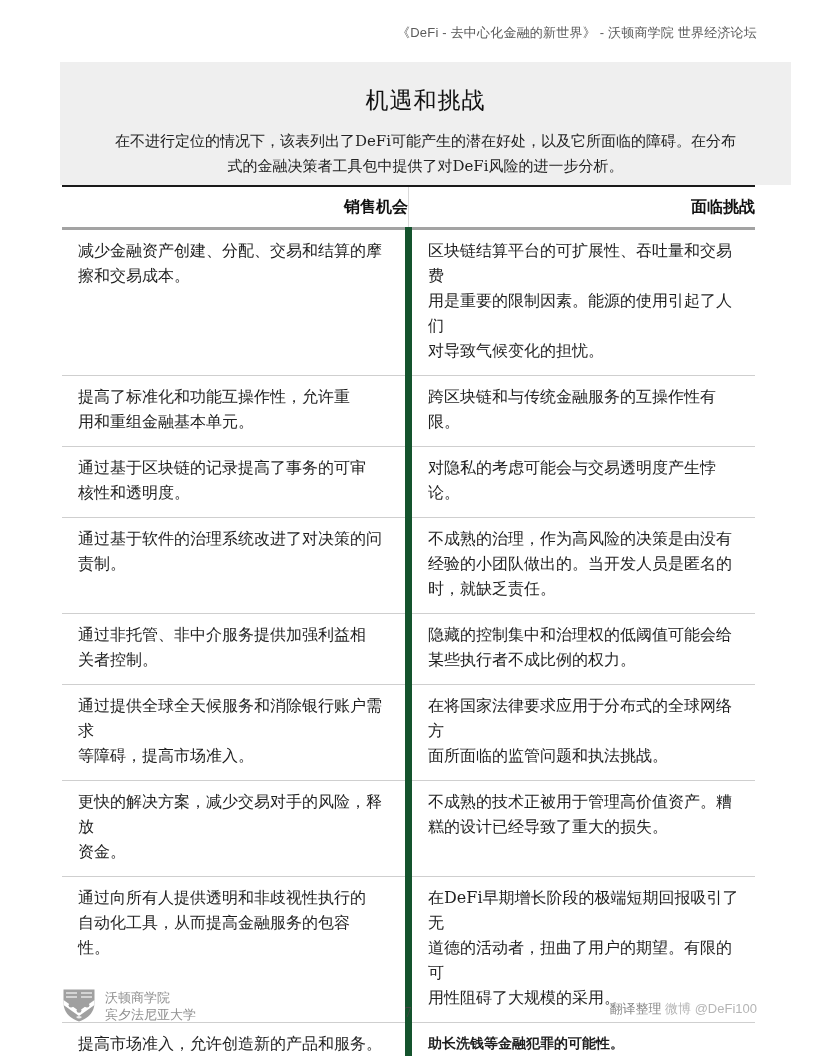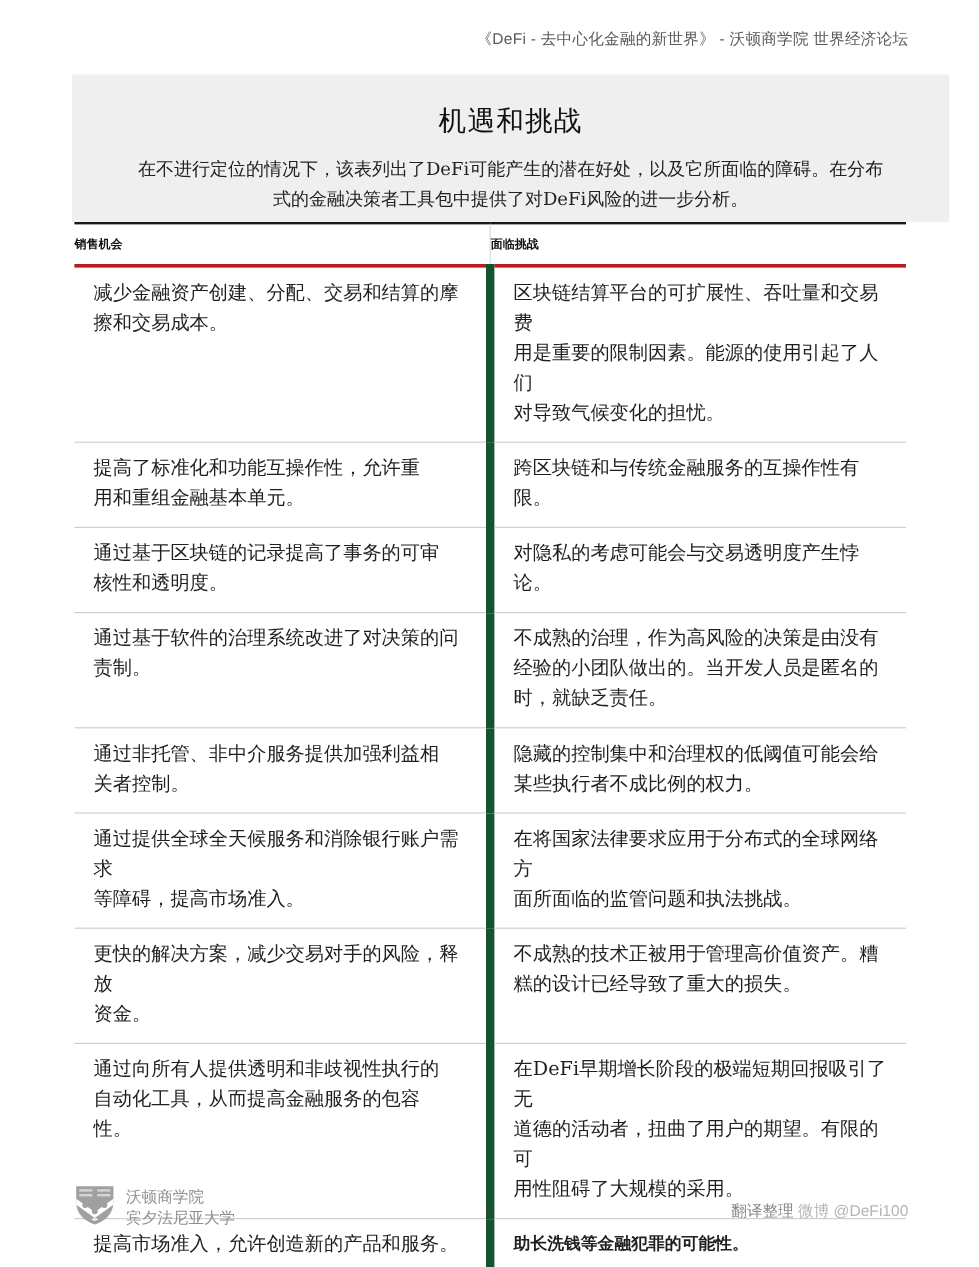--- a/index.html
+++ b/index.html
@@ -11,31 +11,31 @@
     font-size:13px;color:#5a5a5a;letter-spacing:.2px;}
 
   .intro-box{position:absolute;left:60px;top:62px;width:731px;height:123px;
     background:#efefef;text-align:center;box-sizing:border-box;}
   .intro-title{padding-top:23px;font-size:23px;letter-spacing:1px;color:#111;}
   .intro-desc{margin:13px 36px 0;font-size:15px;line-height:25px;color:#222;
     white-space:pre-line;}
 
   table.oc{position:absolute;left:62px;top:185px;width:693px;
     border-collapse:collapse;table-layout:fixed;}
-  table.oc th{border-top:2px solid #1a1a1a;border-bottom:3px solid #b91c1c;
+  table.oc th{border-top:2px solid #1a1a1a;border-bottom:3px solid #a3a3a3;
     padding:10px 0 9px;font-family:"Liberation Sans","DejaVu Sans",sans-serif;
-    font-size:10px;font-weight:700;color:#111;text-align:left;}
+    font-size:16px;font-weight:700;color:#111;text-align:right;}
   table.oc th + th{border-left:1px solid #d9d9d9;}
   table.oc td{border-bottom:1px solid #cfcfcf;vertical-align:top;
     padding:8px 15px 12px 16px;font-size:16px;line-height:25px;
     white-space:pre-line;color:#1f1f1f;}
   table.oc td + td{border-left:7px solid #14532d;}
   table.oc td.bold{font-weight:700;font-family:"Liberation Sans","DejaVu Sans",sans-serif;font-size:14px;}
 
-  .footer-left{position:absolute;left:62px;top:987px;display:flex;align-items:flex-start;}
+  .footer-left{position:absolute;left:62px;top:987px;display:flex;align-items:center;}
   .shield{width:34px;height:35px;display:block;}
   .school{margin-left:9px;font-family:"Liberation Sans","DejaVu Sans",sans-serif;
     font-size:13px;line-height:17px;color:#8f8f8f;padding-top:2px;}
   .page-number{position:absolute;left:0;right:0;top:1006px;text-align:center;
     font-size:12px;color:#444;}
   .credit{position:absolute;right:59px;top:1000px;
     font-family:"Liberation Sans","DejaVu Sans",sans-serif;font-size:13px;color:#888;}
   .credit .link{color:#b5b5b5;}
 </style>
 </head>

